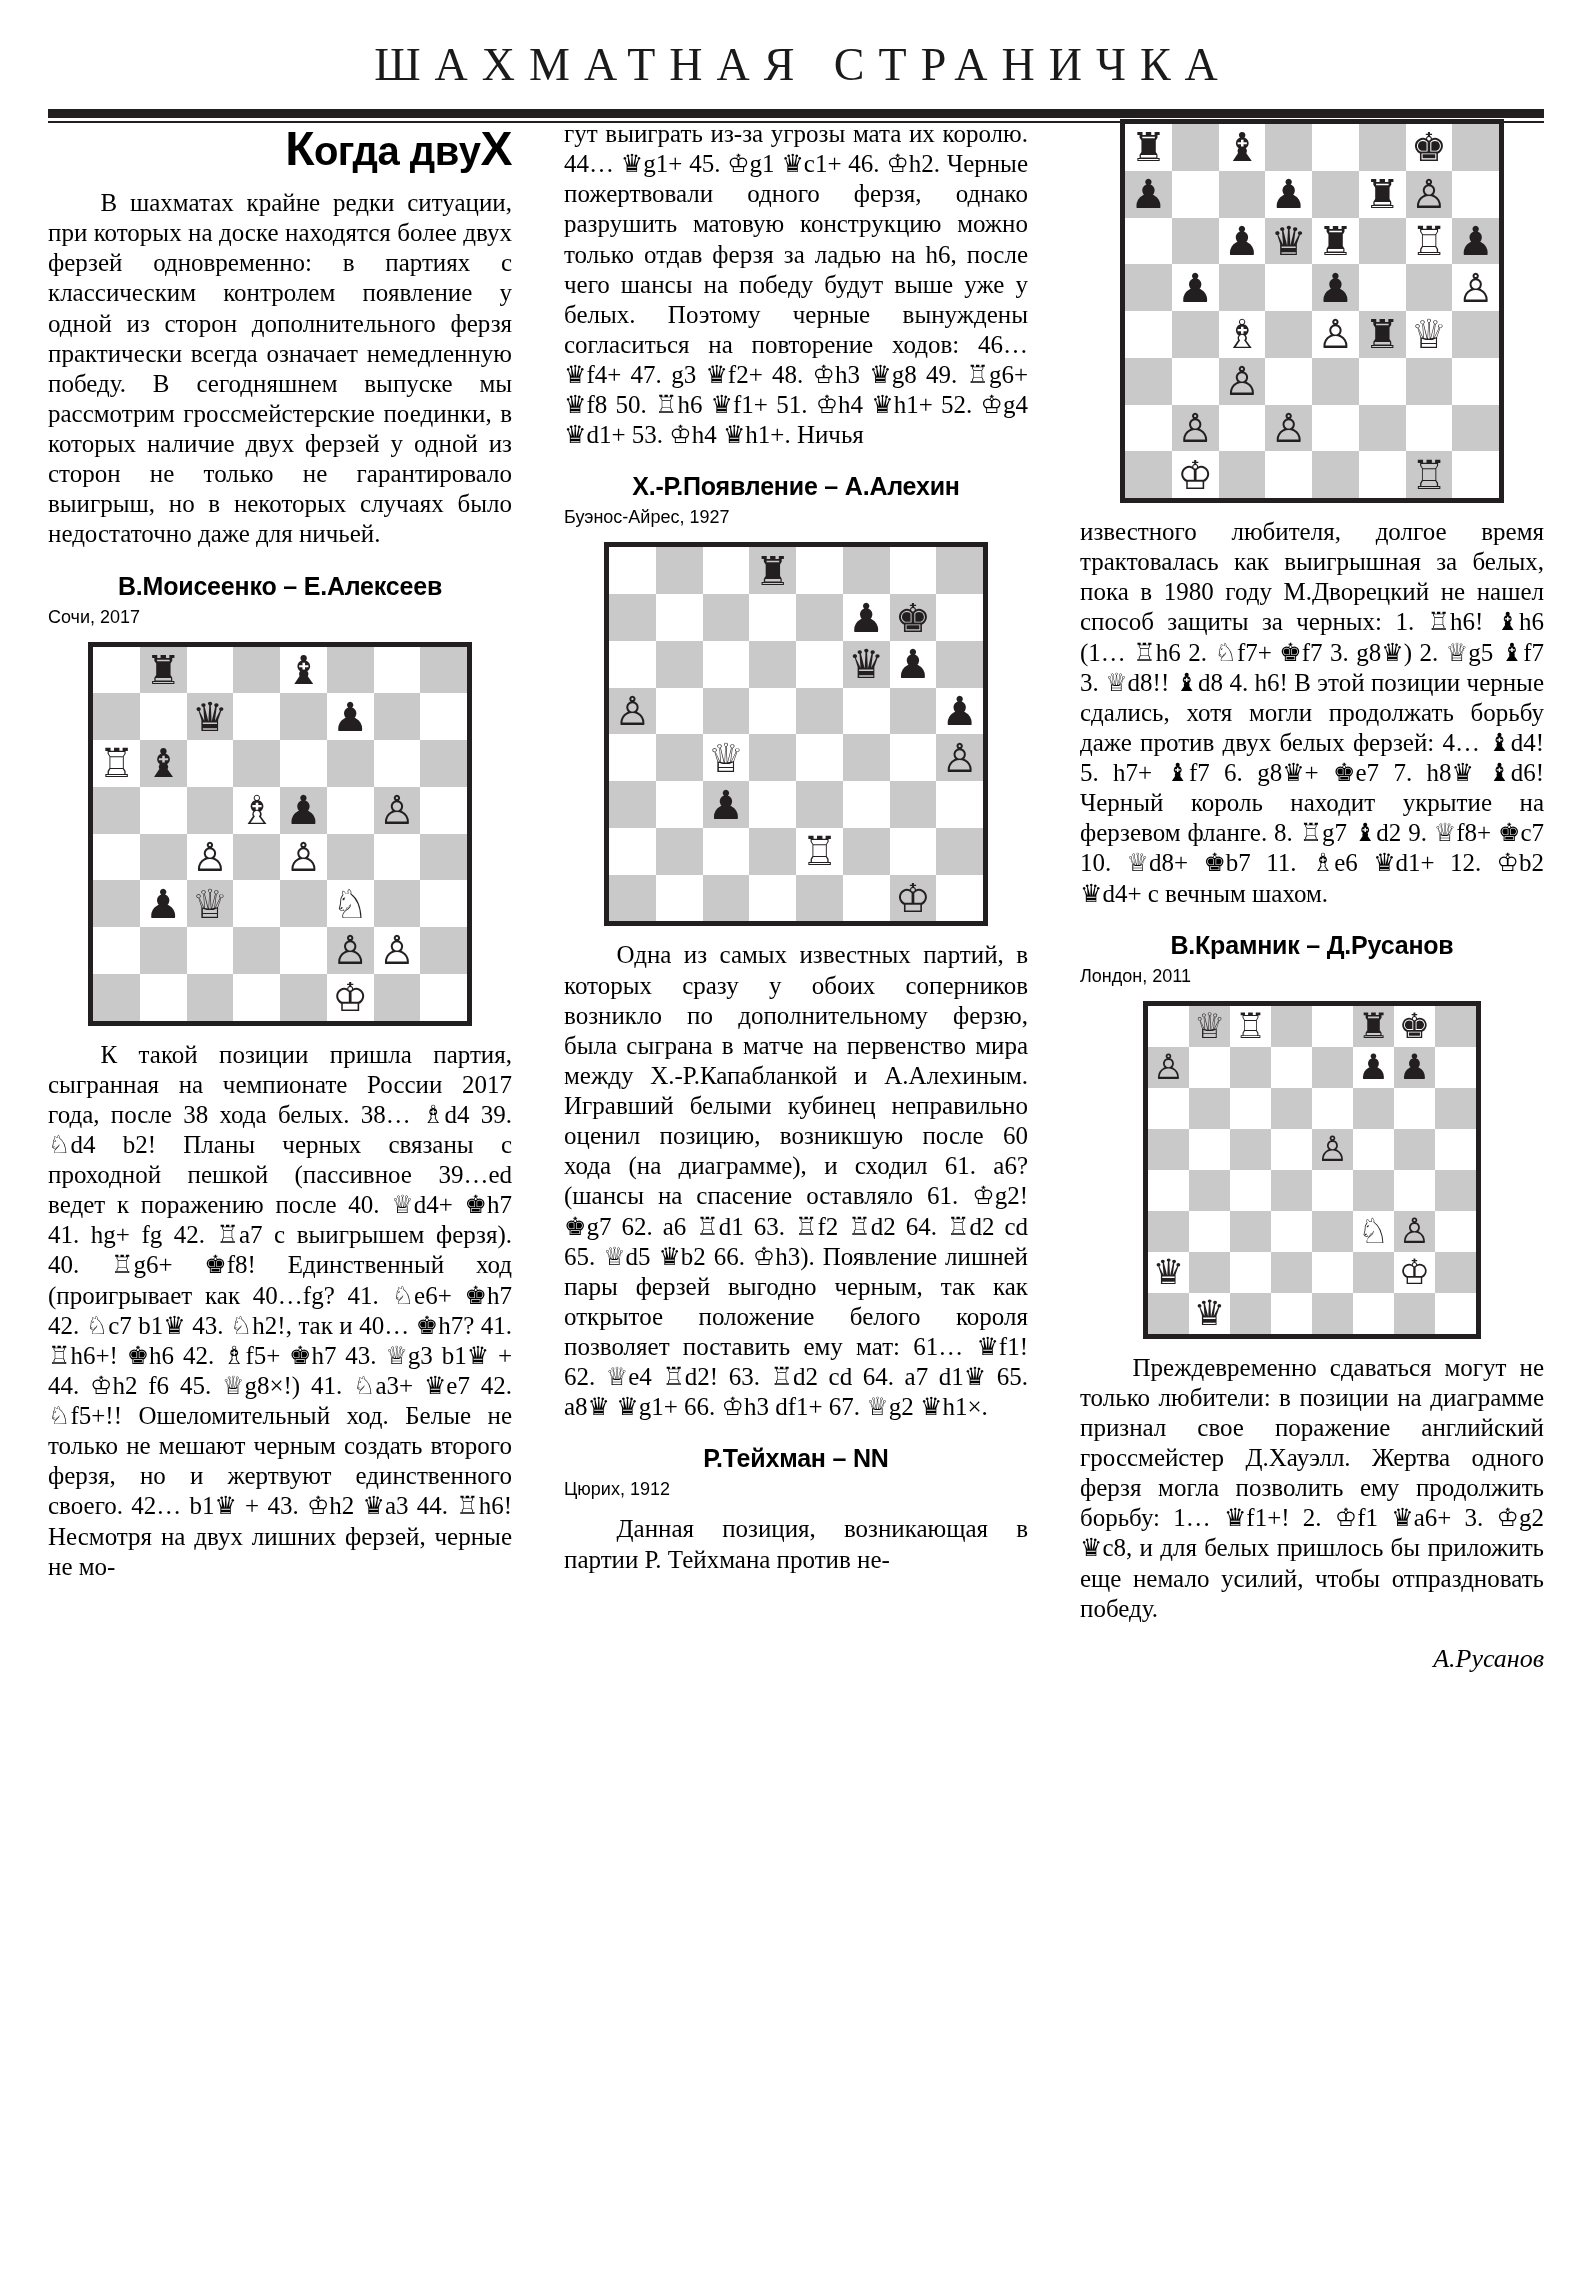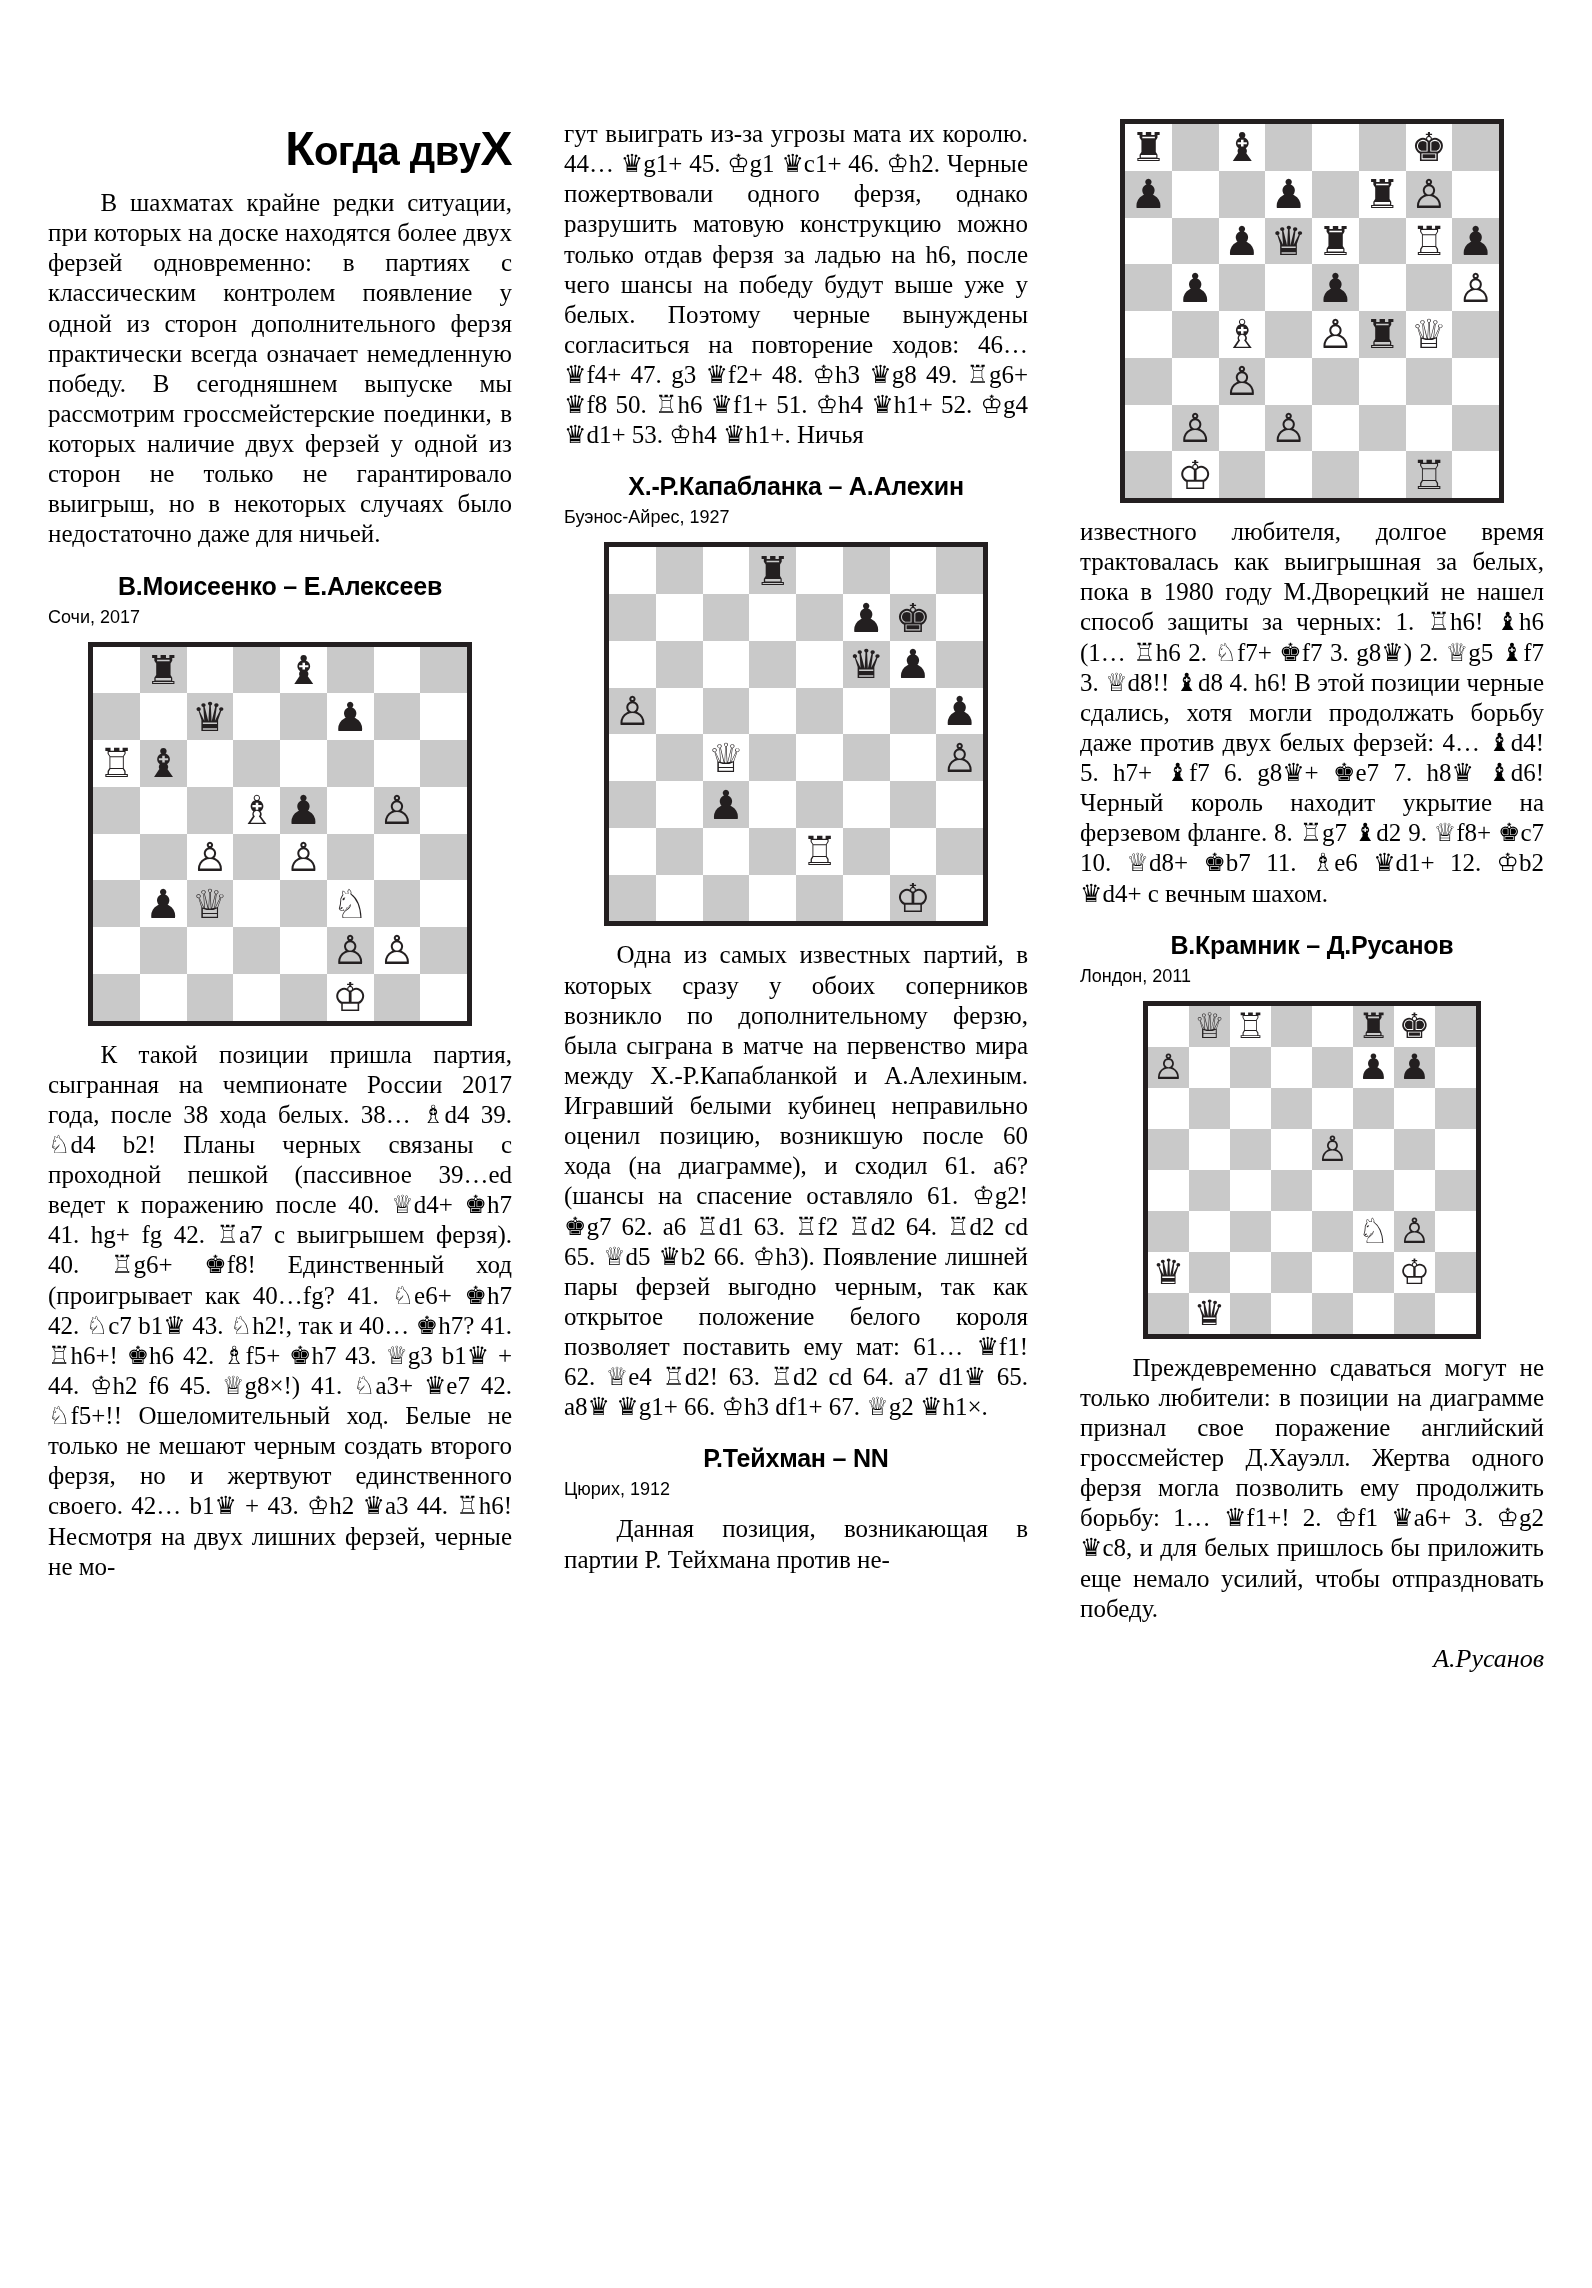--- a/index.html
+++ b/index.html
@@ -115,20 +115,25 @@
     user-select:none;
   }
   .board.small .pc{font-size:35px;}
   .pc.w{color:#231f20;}
 </style>
 </head>
 <body>
 
 <div class="page">
 
+  <div class="masthead">
+    <div class="masthead-title">ШАХМАТНАЯ СТРАНИЧКА</div>
+    <div class="rule-thick"></div>
+    <div class="rule-thin"></div>
+  </div>
 
   <div class="cols">
 
     <div class="col">
       <div class="headline">
         <span class="l1"><span class="cap">К</span><span>огда двy</span><span class="cap">Х</span></span>
       </div>
 
       <p class="body">В шахматах крайне редки ситуации, при которых на доске находятся более двух ферзей одновременно: в партиях с классическим контролем появление у одной из сторон дополнительного ферзя практически всегда означает немедленную победу. В сегодняшнем выпуске мы рассмотрим гроссмейстерские поединки, в которых наличие двух ферзей у одной из сторон не только не гарантировало выигрыш, но в некоторых случаях было недостаточно даже для ничьей.</p>
 
@@ -237,21 +242,21 @@
             <div class="sq l"></div>
           </div>
       </div>
 
       <p class="body">К такой позиции пришла партия, сыгранная на чемпионате России 2017 года, после 38 хода белых. 38… ♗d4 39. ♘d4 b2! Планы черных связаны с проходной пешкой (пассивное 39…ed ведет к поражению после 40. ♕d4+ ♚h7 41. hg+ fg 42. ♖a7 с выигрышем ферзя). 40. ♖g6+ ♚f8! Единственный ход (проигрывает как 40…fg? 41. ♘e6+ ♚h7 42. ♘c7 b1♛ 43. ♘h2!, так и 40… ♚h7? 41. ♖h6+! ♚h6 42. ♗f5+ ♚h7 43. ♕g3 b1♛ + 44. ♔h2 f6 45. ♕g8×!) 41. ♘a3+ ♛e7 42. ♘f5+!! Ошеломительный ход. Белые не только не мешают черным создать второго ферзя, но и жертвуют единственного своего. 42… b1♛ + 43. ♔h2 ♛a3 44. ♖h6! Несмотря на двух лишних ферзей, черные не мо-</p>
     </div>
 
     <div class="col">
       <p class="body cont">гут выиграть из-за угрозы мата их королю. 44… ♛g1+ 45. ♔g1 ♛c1+ 46. ♔h2. Черные пожертвовали одного ферзя, однако разрушить матовую конструкцию можно только отдав ферзя за ладью на h6, после чего шансы на победу будут выше уже у белых. Поэтому черные вынуждены согласиться на повторение ходов: 46… ♛f4+ 47. g3 ♛f2+ 48. ♔h3 ♛g8 49. ♖g6+ ♛f8 50. ♖h6 ♛f1+ 51. ♔h4 ♛h1+ 52. ♔g4 ♛d1+ 53. ♔h4 ♛h1+. Ничья</p>
 
-      <div class="game-head">Х.-Р.Капабланка – А.Алехин</div>
+      <div class="game-head">Х.-Р.Появление – А.Алехин</div>
       <div class="game-sub">Буэнос-Айрес, 1927</div>
 
       <div class="board-wrap">
         <div class="board" id="board2">
             <div class="sq l"></div>
             <div class="sq d"></div>
             <div class="sq l"></div>
             <div class="sq d">
               <span class="pc b">♜</span>
             </div>

